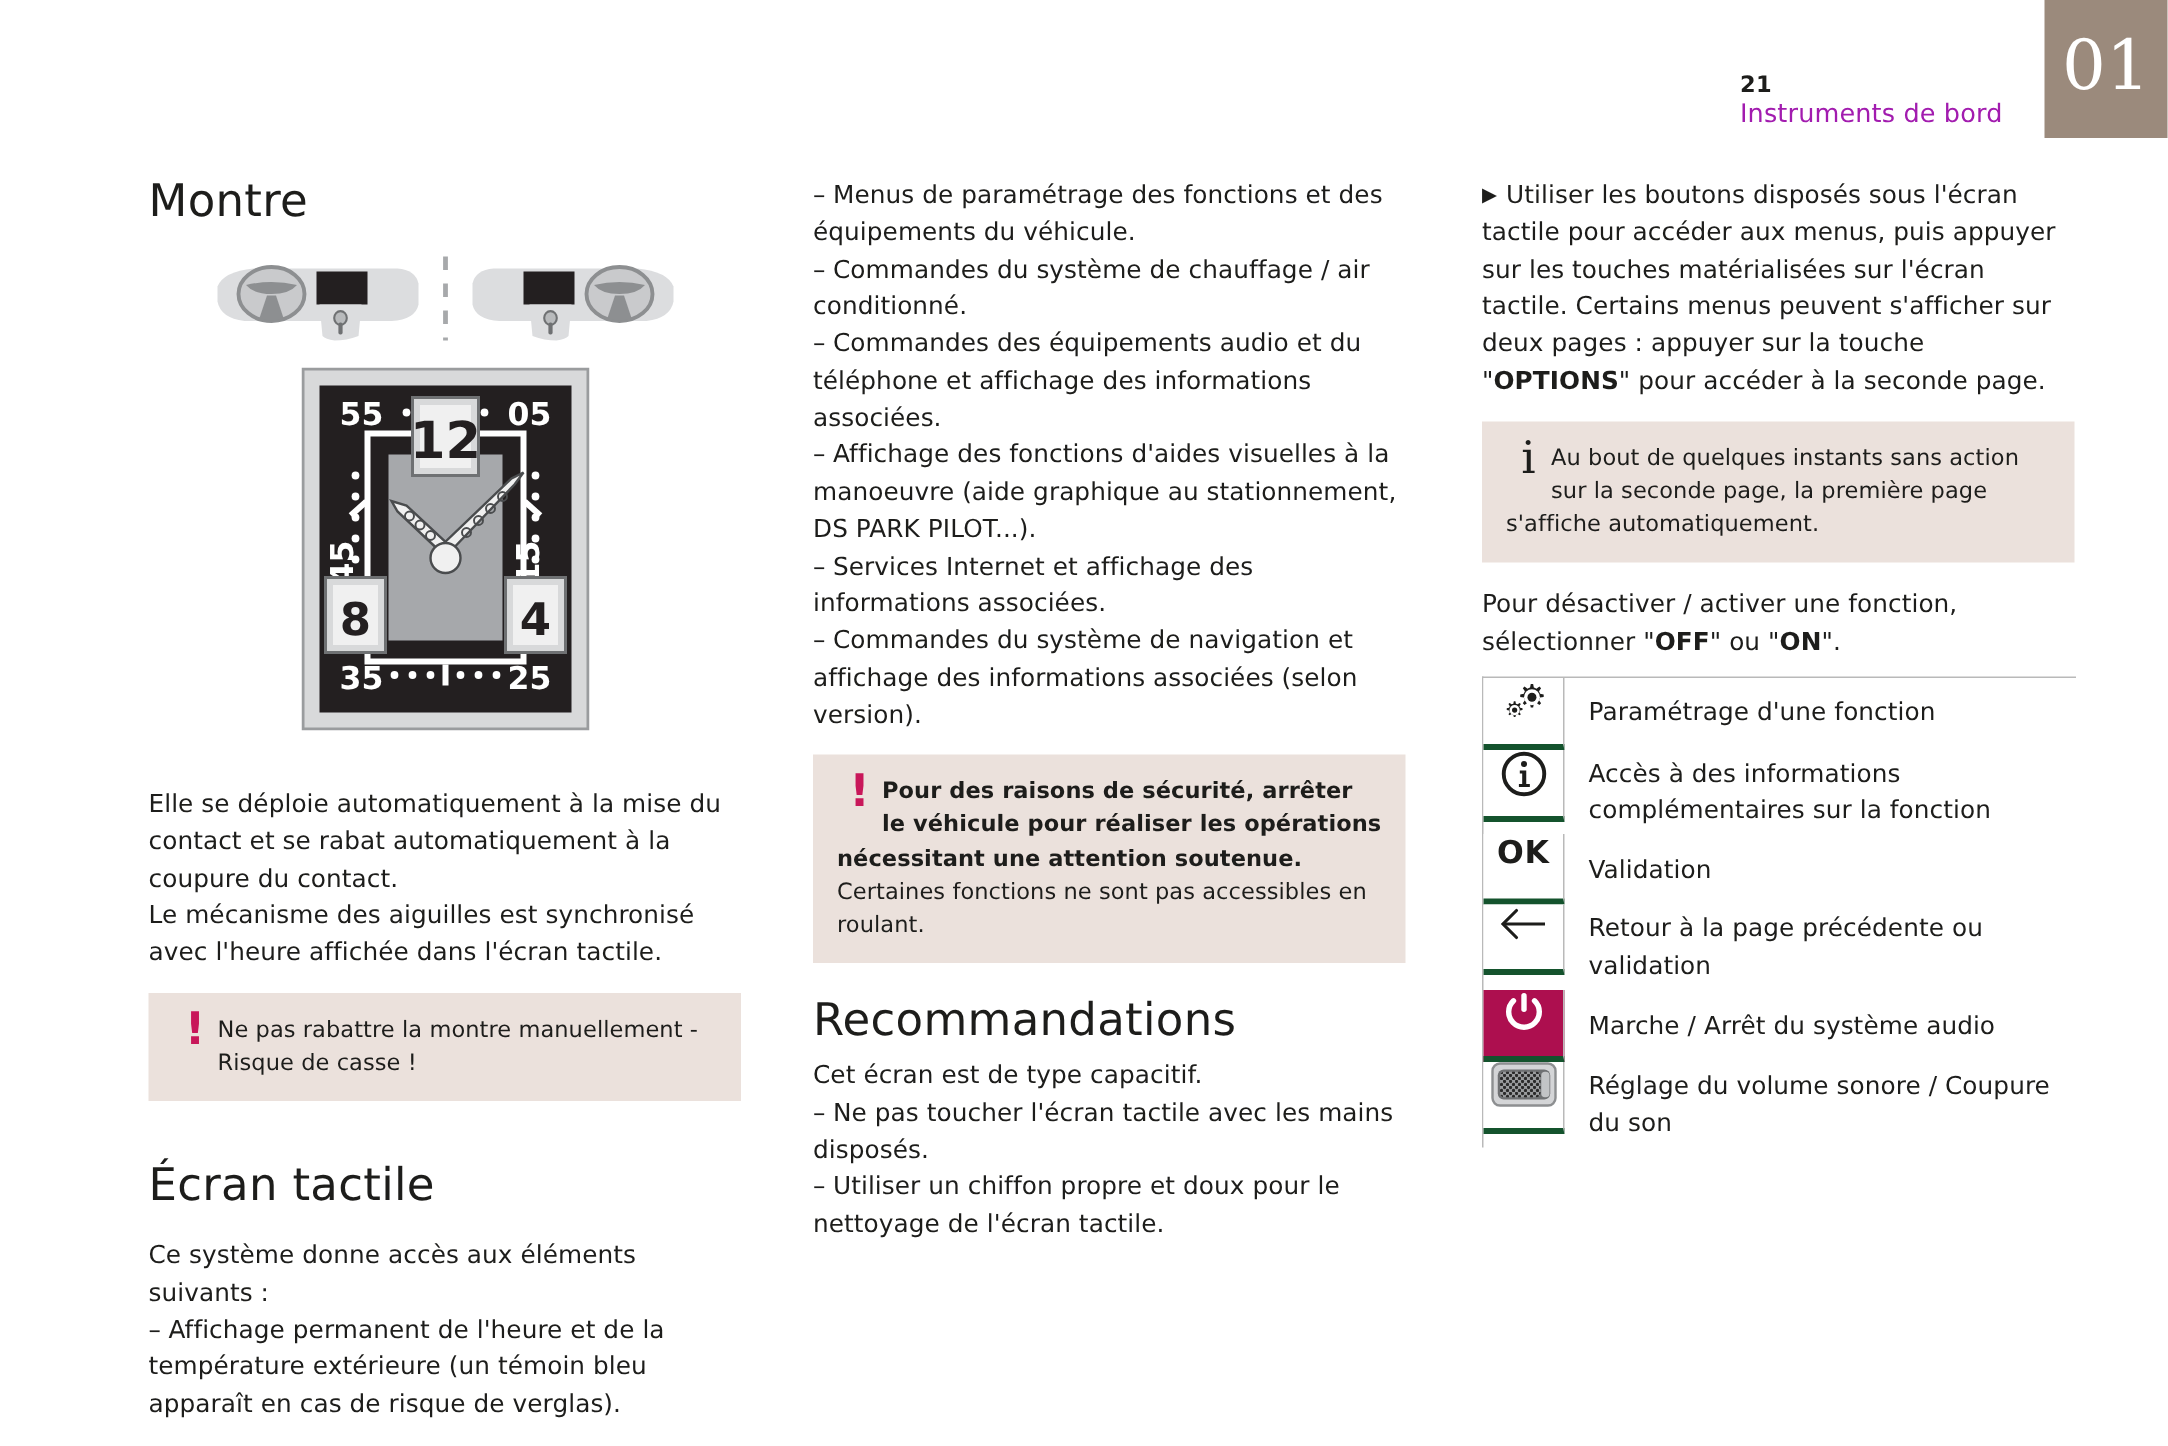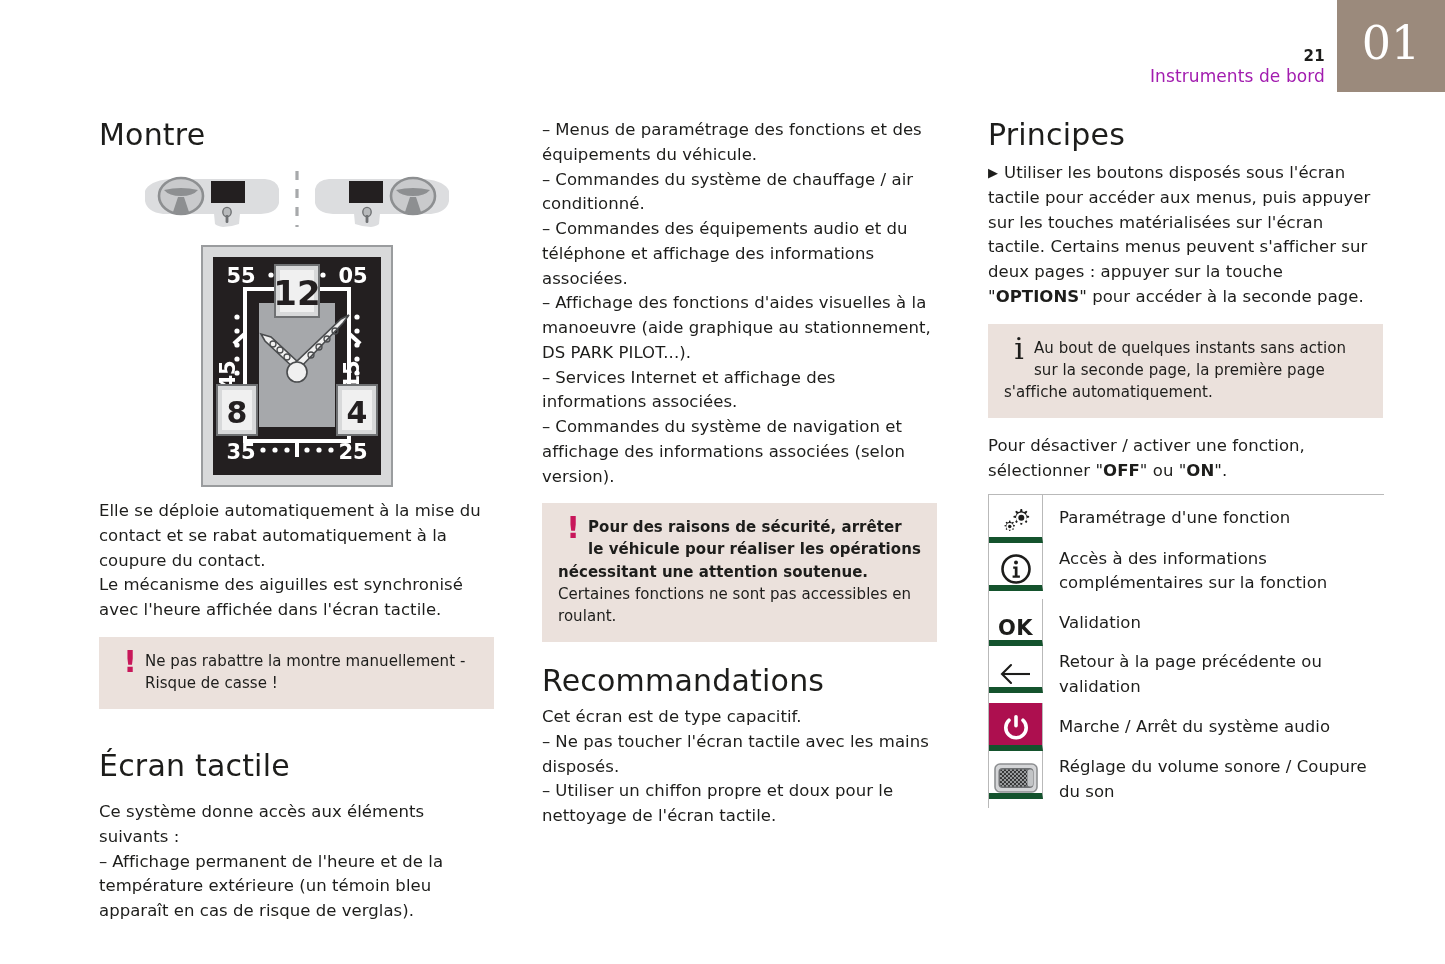--- a/index.html
+++ b/index.html
@@ -19,38 +19,38 @@
   
   .page-header {
     position: absolute;
     top: 0;
     right: 0;
     height: 92px;
     display: flex;
     align-items: flex-start;
   }
   .header-text {
-    text-align: right;
+    text-align: left;
     padding-top: 48px;
-    padding-right: 12px;
+    padding-right: 28px;
     line-height: 1.18;
   }
   .page-number {
     font-size: 15px;
     font-weight: bold;
     letter-spacing: 0.3px;
     color: #1d1d1b;
   }
   .section-name {
     font-size: 17px;
     color: #a21caf;
     letter-spacing: 0.1px;
   }
   .chapter-badge {
-    width: 108px;
+    width: 82px;
     height: 92px;
     background: #9b8a7c;
     display: flex;
     align-items: center;
     justify-content: center;
     color: #ffffff;
     font-family: "DejaVu Serif", "Liberation Serif", serif;
     font-size: 46px;
     line-height: 1;
     padding-bottom: 6px;
@@ -147,44 +147,44 @@
   .callout-clear { clear: both; }
 
   
   .dash-illus {
     margin: 16px 0 14px 0;
     display: flex;
     justify-content: center;
     align-items: center;
   }
   .clock-illus {
-    margin: 0 0 12px 0;
+    margin: 0 0 37px 0;
     display: flex;
     justify-content: center;
     align-items: flex-end;
   }
 
   
   .icon-table {
     margin-top: 10px;
     border-left: 1px solid #b9b9b9;
     border-top: 1px solid #b9b9b9;
     width: 395px;
   }
   .icon-row {
     display: flex;
     align-items: stretch;
   }
   .icon-cell {
     width: 54px;
     flex: 0 0 54px;
     border-right: 1px solid #b9b9b9;
-    border-bottom: 6px solid #14532d;
-    display: flex;
-    align-items: flex-end;
+    border-bottom: 4px solid #14532d;
+    display: flex;
+    align-items: flex-start;
     justify-content: center;
     box-sizing: border-box;
     background: #ffffff;
   }
   .icon-label {
     padding: 4px 0 4px 16px;
     font-size: 16.5px;
     line-height: 1.48;
     display: flex;
     align-items: center;
@@ -365,21 +365,20 @@
       <div class="cal-text">Certaines fonctions ne sont pas accessibles en roulant.</div>
     </div>
 
     <h1 class="title" style="margin-top:22px;margin-bottom:8px;">Recommandations</h1>
     <p class="body">Cet écran est de type capacitif.</p>
     <p class="dash-item"><span class="dash">–</span><span>Ne pas toucher l'écran tactile avec les mains disposés.</span></p>
     <p class="dash-item"><span class="dash">–</span><span>Utiliser un chiffon propre et doux pour le nettoyage de l'écran tactile.</span></p>
   </div>
 
   <div class="col col-3">
-    <h1 class="title tight">Principes</h1>
 
     <p class="arrow-item">
       <span class="tri">▶</span><span>Utiliser les boutons disposés sous l'écran tactile pour accéder aux menus, puis appuyer sur les touches matérialisées sur l'écran tactile. Certains menus peuvent s'afficher sur deux pages : appuyer sur la touche "</span><b>OPTIONS</b><span>" pour accéder à la seconde page.</span>
     </p>
 
     <div class="callout">
       <div class="cal-icon">
           <span class="info-i">i</span>
         </div>
       <div class="cal-text">Au bout de quelques instants sans action sur la seconde page, la première page s'affiche automatiquement.</div>

